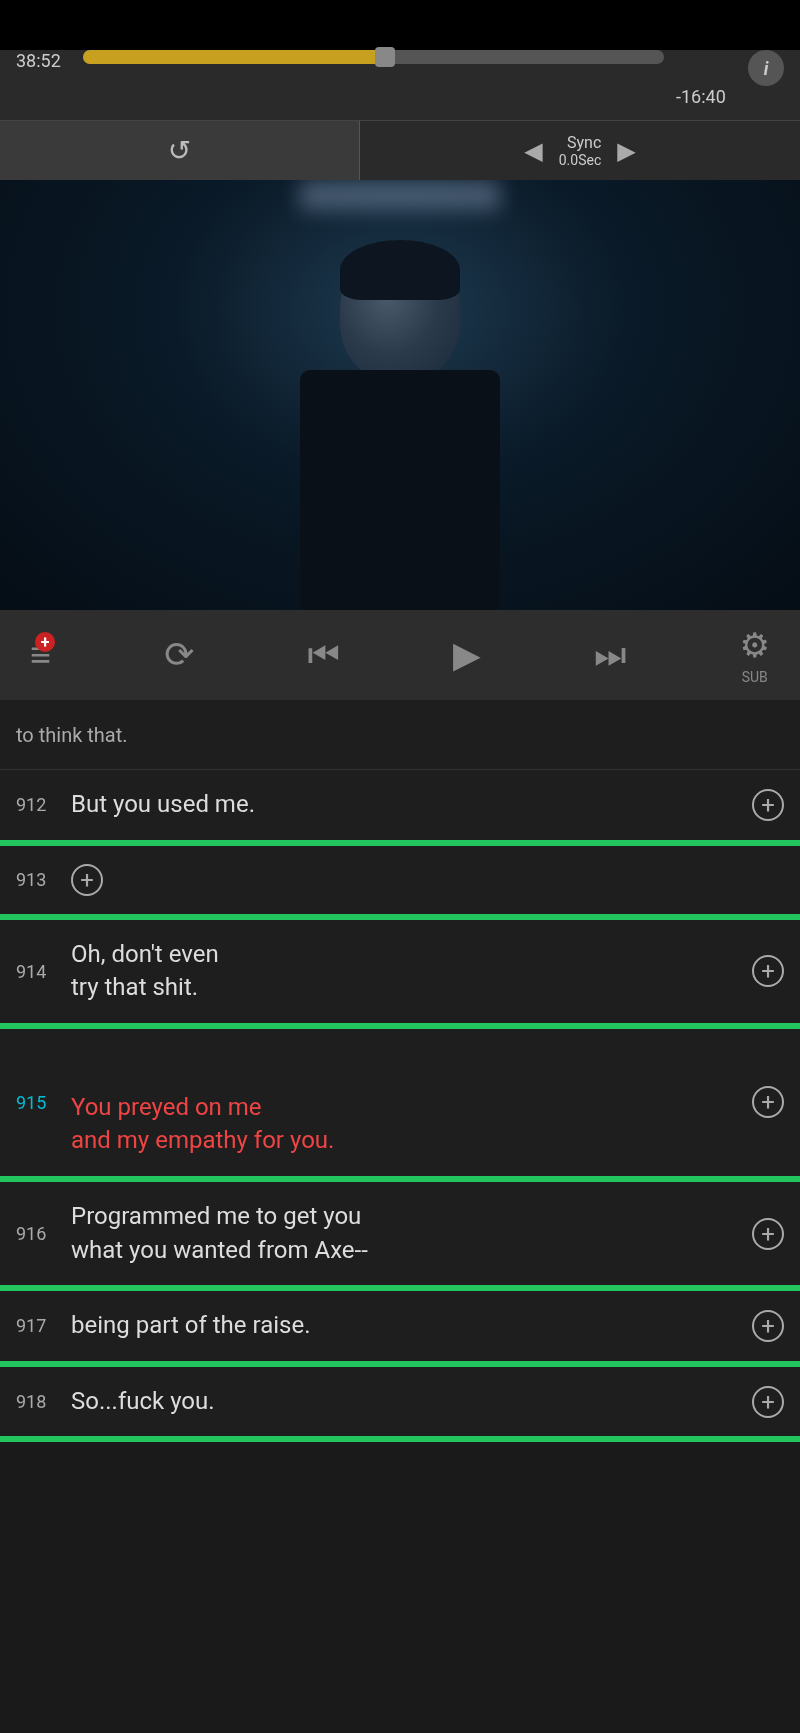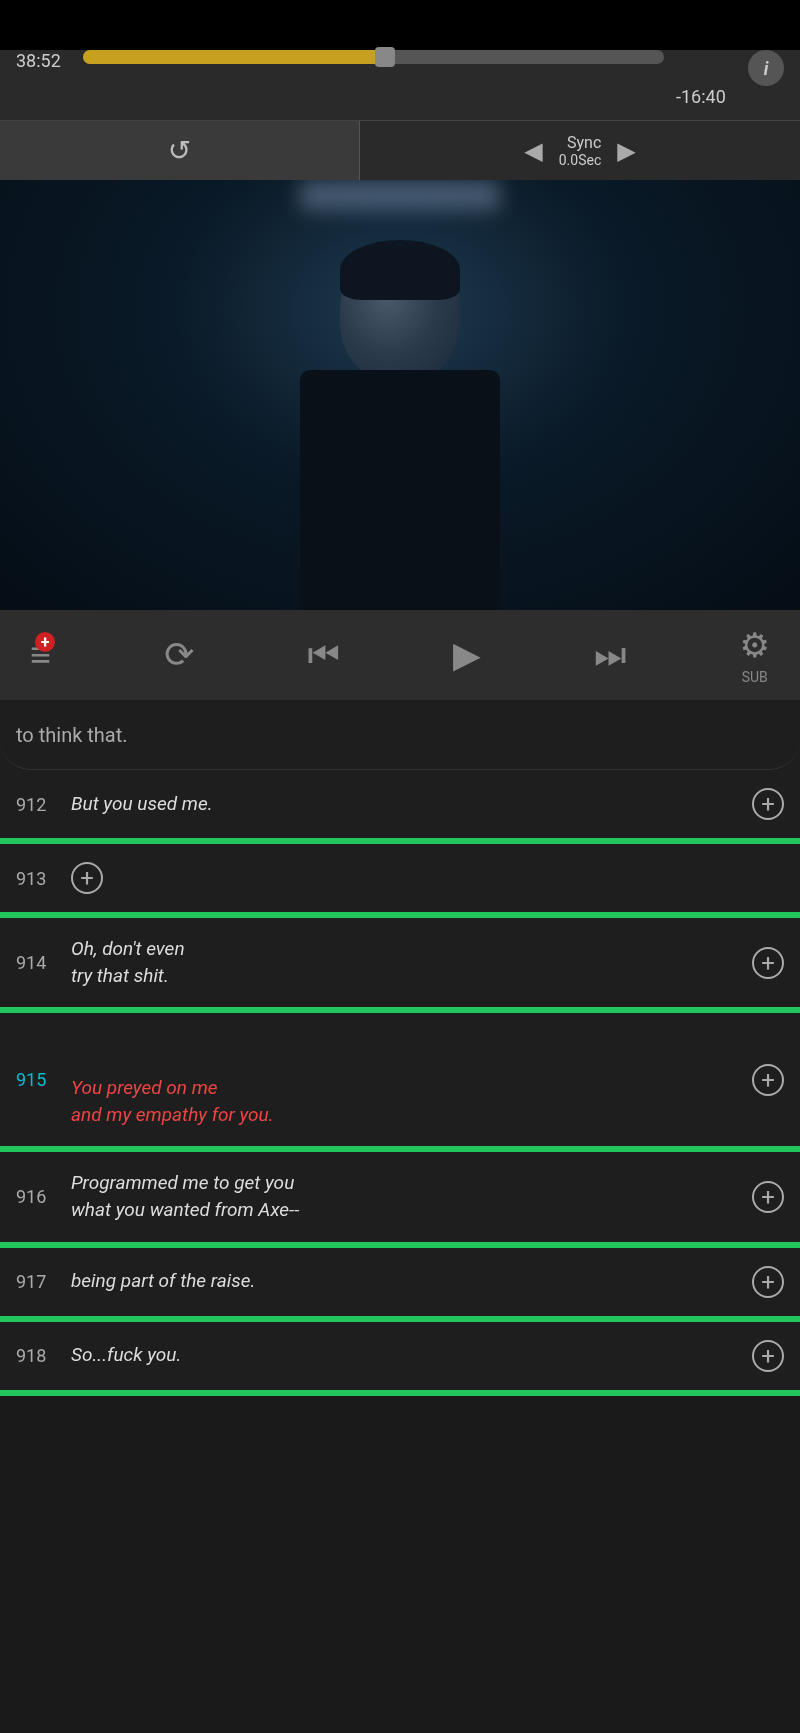--- a/index.html
+++ b/index.html
@@ -256,44 +256,42 @@
       font-size: 18px;
       min-width: 55px;
       font-weight: normal;
     }
     .sub-num.active {
       color: #00bcd4;
     }
     .sub-text {
       flex: 1;
       color: #ddd;
-      font-size: 19px;
+      font-size: 24px;
       line-height: 1.4;
-      font-style: italic;
     }
     .sub-text.active {
       color: #ef4444;
       margin-top: 44px;
     }
     .sub-add {
       color: #aaa;
       font-size: 24px;
       width: 32px;
       height: 32px;
       border-radius: 50%;
       border: 2px solid #aaa;
       display: flex;
       align-items: center;
       justify-content: center;
       flex-shrink: 0;
     }
     .partial-item {
       padding: 12px 16px;
       border-bottom: 1px solid #333;
-      border-radius: 31px;
     }
     .partial-text {
       color: #aaa;
       font-size: 20px;
     }
   </style>
 </head>
 <body>
 
 <div class="status-bar"></div>

